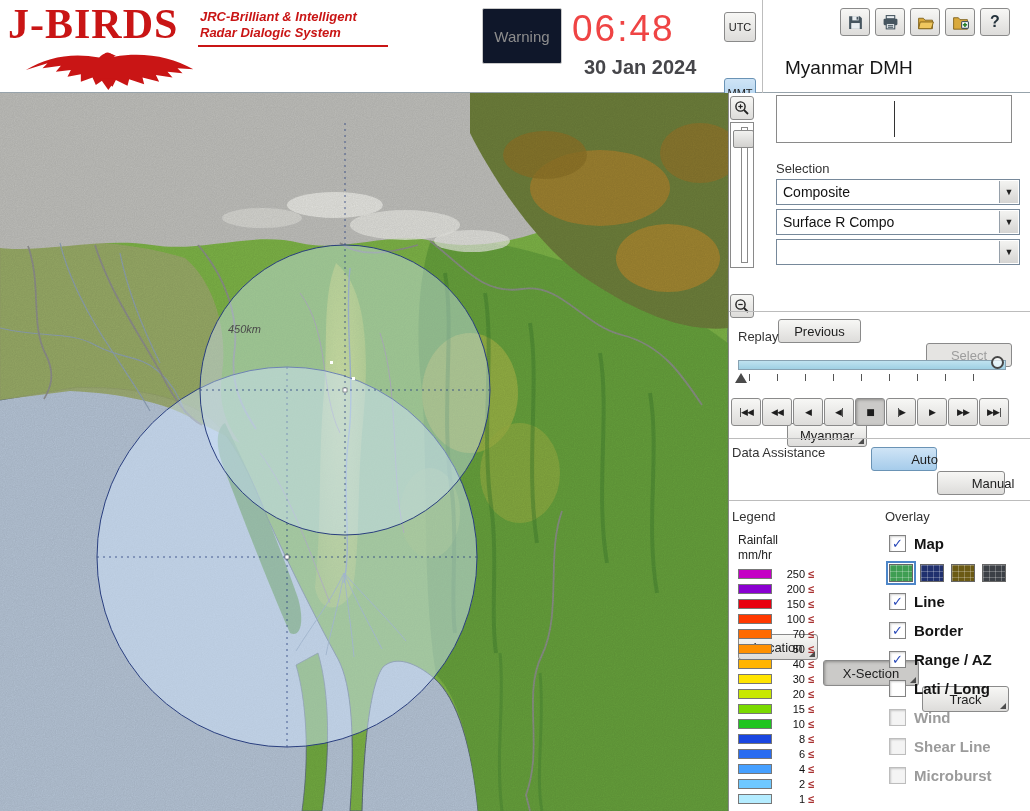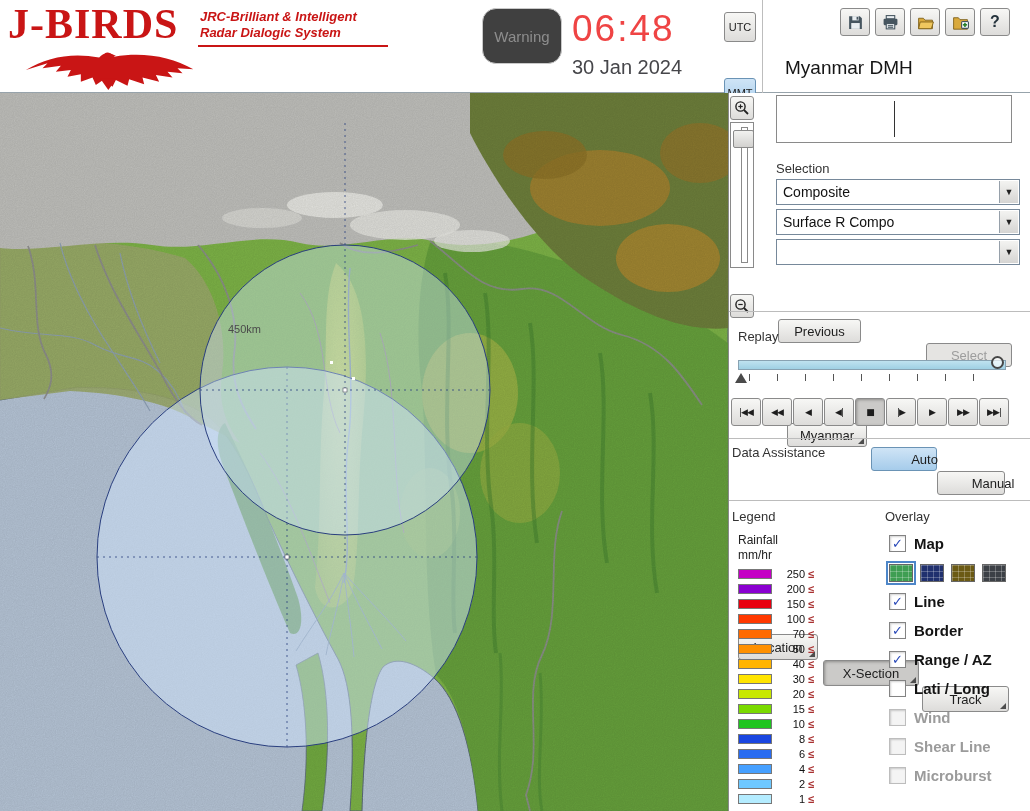--- a/index.html
+++ b/index.html
@@ -6,37 +6,37 @@
   #app{position:relative;width:1030px;height:811px;background:#fff;overflow:hidden;
        font-family:"Liberation Sans","DejaVu Sans",sans-serif;-webkit-font-smoothing:antialiased;}
   .abs{position:absolute;box-sizing:border-box;}
 
   
   #header{left:0;top:0;width:1030px;height:93px;background:#fff;border-bottom:1px solid #97a3ab;}
   .logo-title{font-family:"Liberation Serif","DejaVu Serif",serif;font-weight:bold;
               font-size:42px;color:#c91515;letter-spacing:1px;line-height:1;}
   .logo-sub{color:#c91515;font-weight:bold;font-style:italic;font-size:13px;line-height:1.25;}
   .red-rule{background:#c91515;height:2px;}
-  .warning-box{border:1px solid #c9c9c9;background:#404040;color:#8d8d8d;font-size:15px;
-               display:flex;align-items:center;justify-content:center;border-radius:14px;}
+  .warning-box{border:1px solid #c9c9c9;background:#0f172a;color:#8d8d8d;font-size:15px;
+               display:flex;align-items:center;justify-content:center;border-radius:2px;}
   .time-main{font-size:37px;color:#ef4444;font-weight:500;letter-spacing:2px;}
   .date-main{font-size:20px;color:#46464a;}
   .btn{display:flex;align-items:center;justify-content:center;font-size:13px;color:#1d1d1d;
        background:linear-gradient(#f7f7f5,#dddcda);border:1px solid #8a8a8a;border-radius:3px;
        box-sizing:border-box;cursor:default;position:relative;}
   .btn.selected{background:linear-gradient(#cfe4f6,#a6cceb);border-color:#6a93b5;}
   .btn.pressed{background:#cbcac8;box-shadow:inset 1px 1px 3px rgba(0,0,0,.3);}
   .btn.disabled{color:#9d9d9d;background:#e5e4e2;}
   .fold::after{content:"";position:absolute;right:2px;bottom:2px;width:0;height:0;
                border-left:6px solid transparent;border-bottom:6px solid #4d4d4d;}
   .tool-btn{width:30px;height:28px;}
   .org-name{font-size:19px;color:#151515;}
 
   
-  #map{left:0;top:93px;width:728px;height:718px;background:#ec4899;overflow:hidden;}
+  #map{left:0;top:93px;width:728px;height:718px;background:#ec4899;overflow:hidden;font-style:italic;}
 
   
   #panel{left:728px;top:93px;width:302px;height:718px;background:#fff;border-left:1px solid #8a8a8a;overflow:hidden;}
   .sep{position:absolute;left:0;width:302px;height:1px;background:#bcbcbc;}
   .panel-label{font-size:13px;color:#333;}
   .combo{position:absolute;height:24px;background:#fff;border:1px solid #76889a;font-size:14px;
          display:flex;align-items:center;padding-left:6px;color:#111;}
   .combo .arrow{position:absolute;right:1px;top:1px;bottom:1px;width:18px;
          background:linear-gradient(#f3f3f1,#d6d5d3);border-left:1px solid #96a0aa;
          display:flex;align-items:center;justify-content:center;font-size:9px;color:#222;}
@@ -90,21 +90,21 @@
       <path fill="#c91515" d="M93,34 L103,48 L113,34 Z"></path>
       <circle cx="102" cy="7" r="4" fill="#c91515"></circle>
       <path fill="#c91515" d="M105,4 l7,3 -7,3 z"></path>
     </svg>
 
     <div class="abs warning-box" style="left:482px;top:8px;width:80px;height:56px;">
       <span>Warning</span>
     </div>
 
     <div class="abs time-main" style="left:572px;top:8px;">06:48</div>
-    <div class="abs date-main" style="left:572px;top:56px;">30 Jan 2024</div>
+    <div class="abs date-main" style="left:584px;top:56px;font-weight:bold;">30 Jan 2024</div>
 
     <div class="abs btn" style="left:724px;top:12px;width:32px;height:30px;font-size:11px;">
       <span>UTC</span>
     </div>
     <div class="abs btn selected" style="left:724px;top:48px;width:32px;height:30px;font-size:11px;">
       <span>MMT</span>
     </div>
 
     <div class="abs" style="left:762px;top:0;width:1px;height:93px;background:#bdbdbd;"></div>
 

